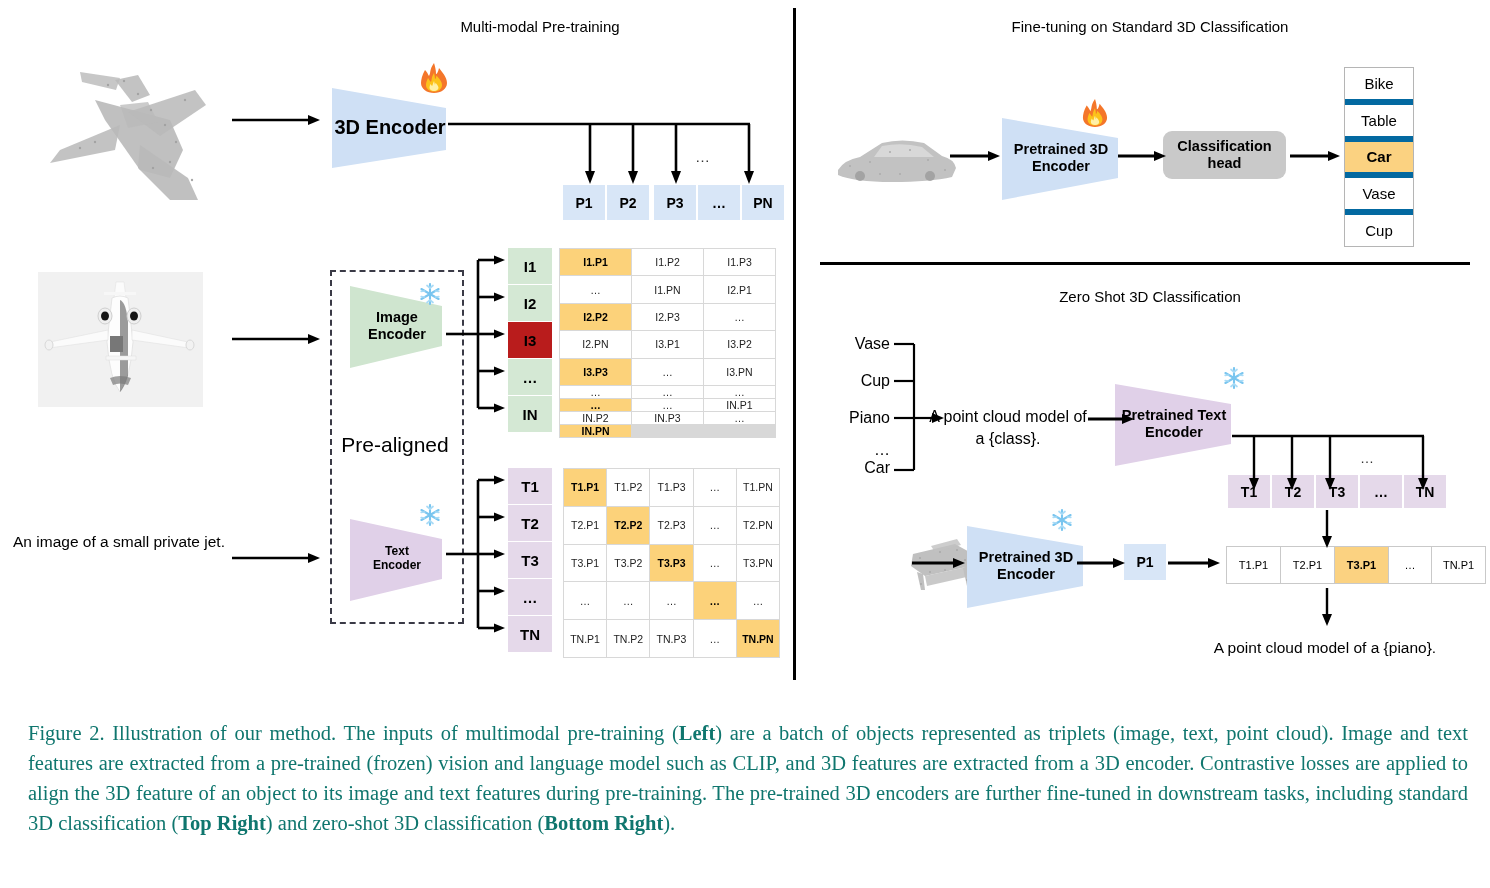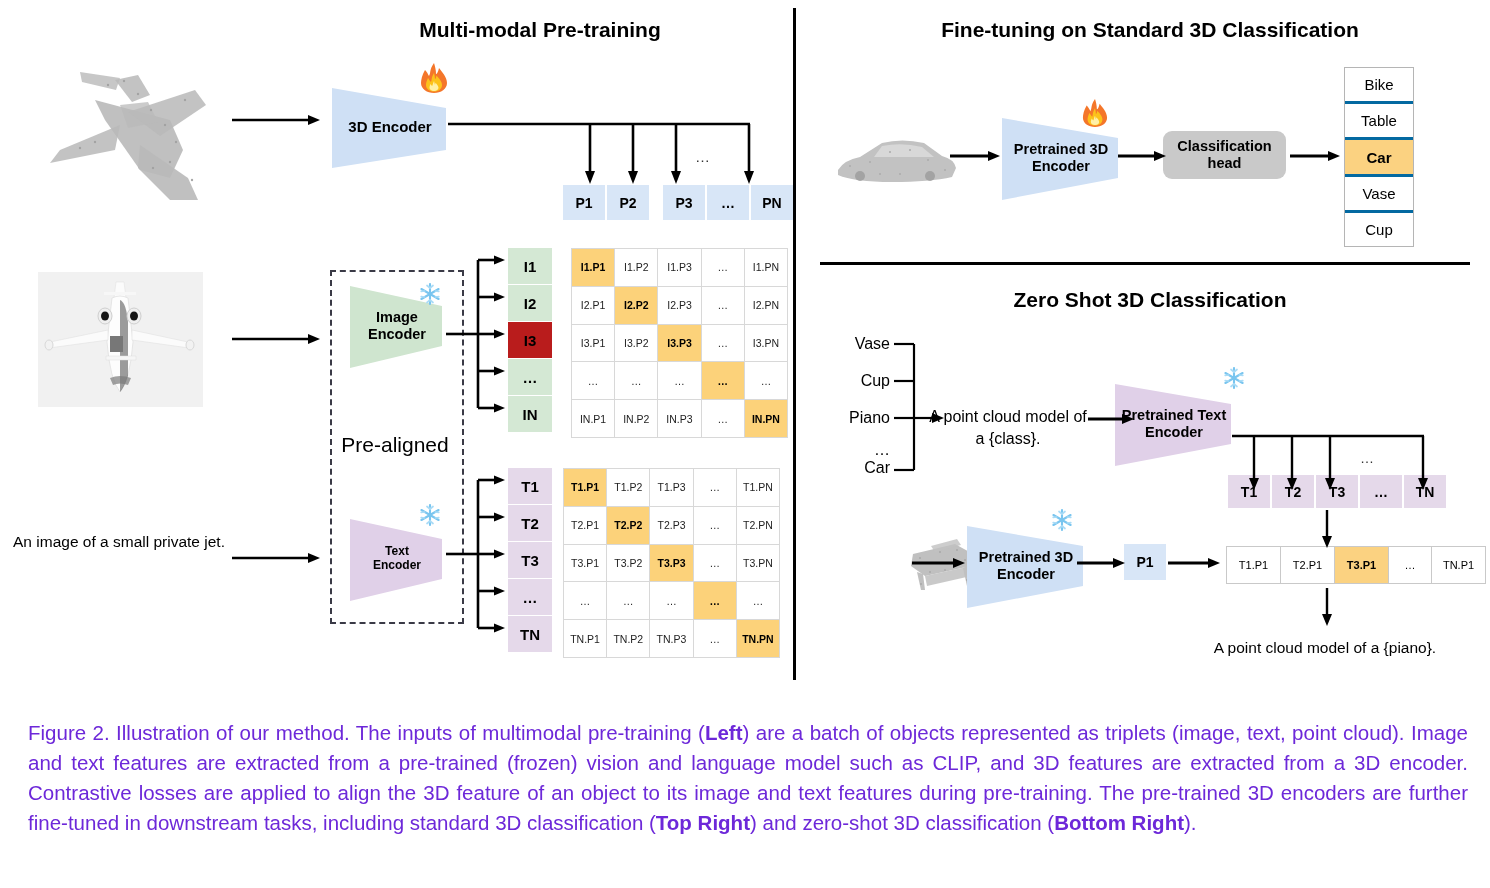--- a/index.html
+++ b/index.html
@@ -1,21 +1,21 @@
 <!DOCTYPE html>
 <html><head>
 <meta charset="utf-8">
 <style>
   html,body{margin:0;padding:0;background:#fff;}
   body{width:1490px;height:888px;position:relative;
        font-family:"Liberation Sans",sans-serif;color:#000;overflow:hidden;}
   .abs{position:absolute;}
 
   
-  .sec-title{font-weight:bold;font-size:21px;text-align:center;white-space:nowrap;}
+  .sec-title{font-weight:normal;font-size:15px;text-align:center;white-space:nowrap;}
 
   
   .vdiv{background:#000;width:3px;}
   .hdiv{background:#000;height:3px;}
 
   
   .trap{position:absolute;display:flex;align-items:center;justify-content:center;
         text-align:center;font-weight:bold;line-height:1.15;}
   .trap .tlabel{position:relative;z-index:2;}
   .trap .shape{position:absolute;inset:0;z-index:1;}
@@ -38,33 +38,33 @@
   .matrix{position:absolute;display:grid;background:#d8d8d8;gap:1px;
           border:1px solid #d8d8d8;}
   .mcell{background:#fff;display:flex;align-items:center;justify-content:center;
          font-size:10.5px;color:#222;}
   .mcell.diag{background:#fcd27a;font-weight:bold;color:#000;}
 
   
   .clist{position:absolute;border:1px solid #b5b5b5;background:#fff;
          display:flex;flex-direction:column;}
   .clist .ci{display:flex;align-items:center;justify-content:center;
-             font-size:15px;border-bottom:3px solid #0369a1;}
+             font-size:15px;border-bottom:6px solid #0369a1;}
   .clist .ci:last-child{border-bottom:none;}
   .clist .ci.hi{background:#fbd281;font-weight:bold;}
 
   
   .txt{position:absolute;font-size:15.5px;line-height:1.35;text-align:center;}
 
   
   .dashbox{position:absolute;border:2px dashed #3a3a46;}
 
   
-  .caption{position:absolute;font-family:Liberation Sans, sans-serif;
-           font-size:20.5px;line-height:1.47;text-align:justify;color:#6d28d9;}
+  .caption{position:absolute;font-family:Liberation Serif, serif;
+           font-size:20.5px;line-height:1.47;text-align:justify;color:#0f766e;}
   .caption b{font-weight:bold;}
 
   
   .icon{position:absolute;z-index:5;}
   svg{display:block;overflow:visible;}
 
   
   .art{position:absolute;}
 </style>
 </head>
@@ -100,21 +100,21 @@
   </svg>
 </div>
 
 <div class="icon" style="left:232px;top:113px;">
   <svg width="90" height="14" viewBox="0 0 90 14">
     <line x1="0" y1="7" x2="78" y2="7" stroke="#000" stroke-width="2.6"></line>
     <polygon points="88,7 76,2 76,12" fill="#000"></polygon>
   </svg>
 </div>
 
-<div class="trap" style="left:330px;top:82px;width:120px;height:90px;font-size:15px;">
+<div class="trap" style="left:330px;top:82px;width:120px;height:90px;font-size:20px;">
   <span class="shape">
     <svg width="120" height="90" viewBox="0 0 120 90" preserveAspectRatio="none">
       <polygon points="2,6 116,26 116,68 2,86" fill="#cfe0f5"></polygon>
     </svg>
   </span>
   <span class="tlabel">3D Encoder</span>
 </div>
 
 <div class="icon" style="left:420px;top:62px;">
   <svg width="28" height="32" viewBox="0 0 28 32">
@@ -138,21 +138,21 @@
       <polygon points="185,66 180,53 190,53"></polygon>
       <polygon points="228,66 223,53 233,53"></polygon>
       <polygon points="301,66 296,53 306,53"></polygon>
     </g>
   </svg>
 </div>
 <div class="abs" style="left:695px;top:148px;font-size:15px;color:#333;">…</div>
 
 <div class="cellrow" style="left:563px;top:185px;">
   <div class="cell" style="width:42px;height:35px;background:#d8e6f7;margin-right:2px;">P1</div>
-  <div class="cell" style="width:42px;height:35px;background:#d8e6f7;margin-right:14px;">P2</div>
+  <div class="cell" style="width:42px;height:35px;background:#d8e6f7;margin-right:5px;">P2</div>
   <div class="cell" style="width:42px;height:35px;background:#d8e6f7;margin-right:2px;">P3</div>
   <div class="cell" style="width:42px;height:35px;background:#d8e6f7;margin-right:2px;">…</div>
   <div class="cell" style="width:42px;height:35px;background:#d8e6f7;">PN</div>
 </div>
 
 <div class="art" style="left:38px;top:272px;width:165px;height:135px;background:#f0f0f0;">
   <svg width="165" height="135" viewBox="0 0 165 135">
     <rect width="165" height="135" fill="#f1f1f1"></rect>
     <path d="M78 10 L86 10 L88 26 L76 26 Z" fill="#fbfbfb" stroke="#e2e2e2" stroke-width=".6"></path>
     <path d="M66 20 L98 20 L98 23 L66 23 Z" fill="#f7f7f7"></path>
@@ -235,22 +235,22 @@
 </div>
 
 <div class="colstack" style="left:508px;top:248px;">
   <div class="colcell" style="width:44px;height:36px;background:#d4e8d4;margin-bottom:1px;">I1</div>
   <div class="colcell" style="width:44px;height:36px;background:#d4e8d4;margin-bottom:1px;">I2</div>
   <div class="colcell" style="width:44px;height:36px;background:#b91c1c;margin-bottom:1px;">I3</div>
   <div class="colcell" style="width:44px;height:36px;background:#d4e8d4;margin-bottom:1px;">…</div>
   <div class="colcell" style="width:44px;height:36px;background:#d4e8d4;">IN</div>
 </div>
 
-<div class="matrix" id="image-matrix" style="left:571px;top:248px;width:215px;height:188px;
-            grid-template-columns:repeat(5,1fr);grid-template-rows:repeat(5,1fr);">
+<div class="matrix" id="image-matrix" style="left:559px;top:248px;width:215px;height:188px;
+            grid-template-columns:repeat(3,1fr);grid-template-rows:repeat(5,1fr);">
     <div class="mcell diag">I1.P1</div>
     <div class="mcell">I1.P2</div>
     <div class="mcell">I1.P3</div>
     <div class="mcell">…</div>
     <div class="mcell">I1.PN</div>
     <div class="mcell">I2.P1</div>
     <div class="mcell diag">I2.P2</div>
     <div class="mcell">I2.P3</div>
     <div class="mcell">…</div>
     <div class="mcell">I2.PN</div>

